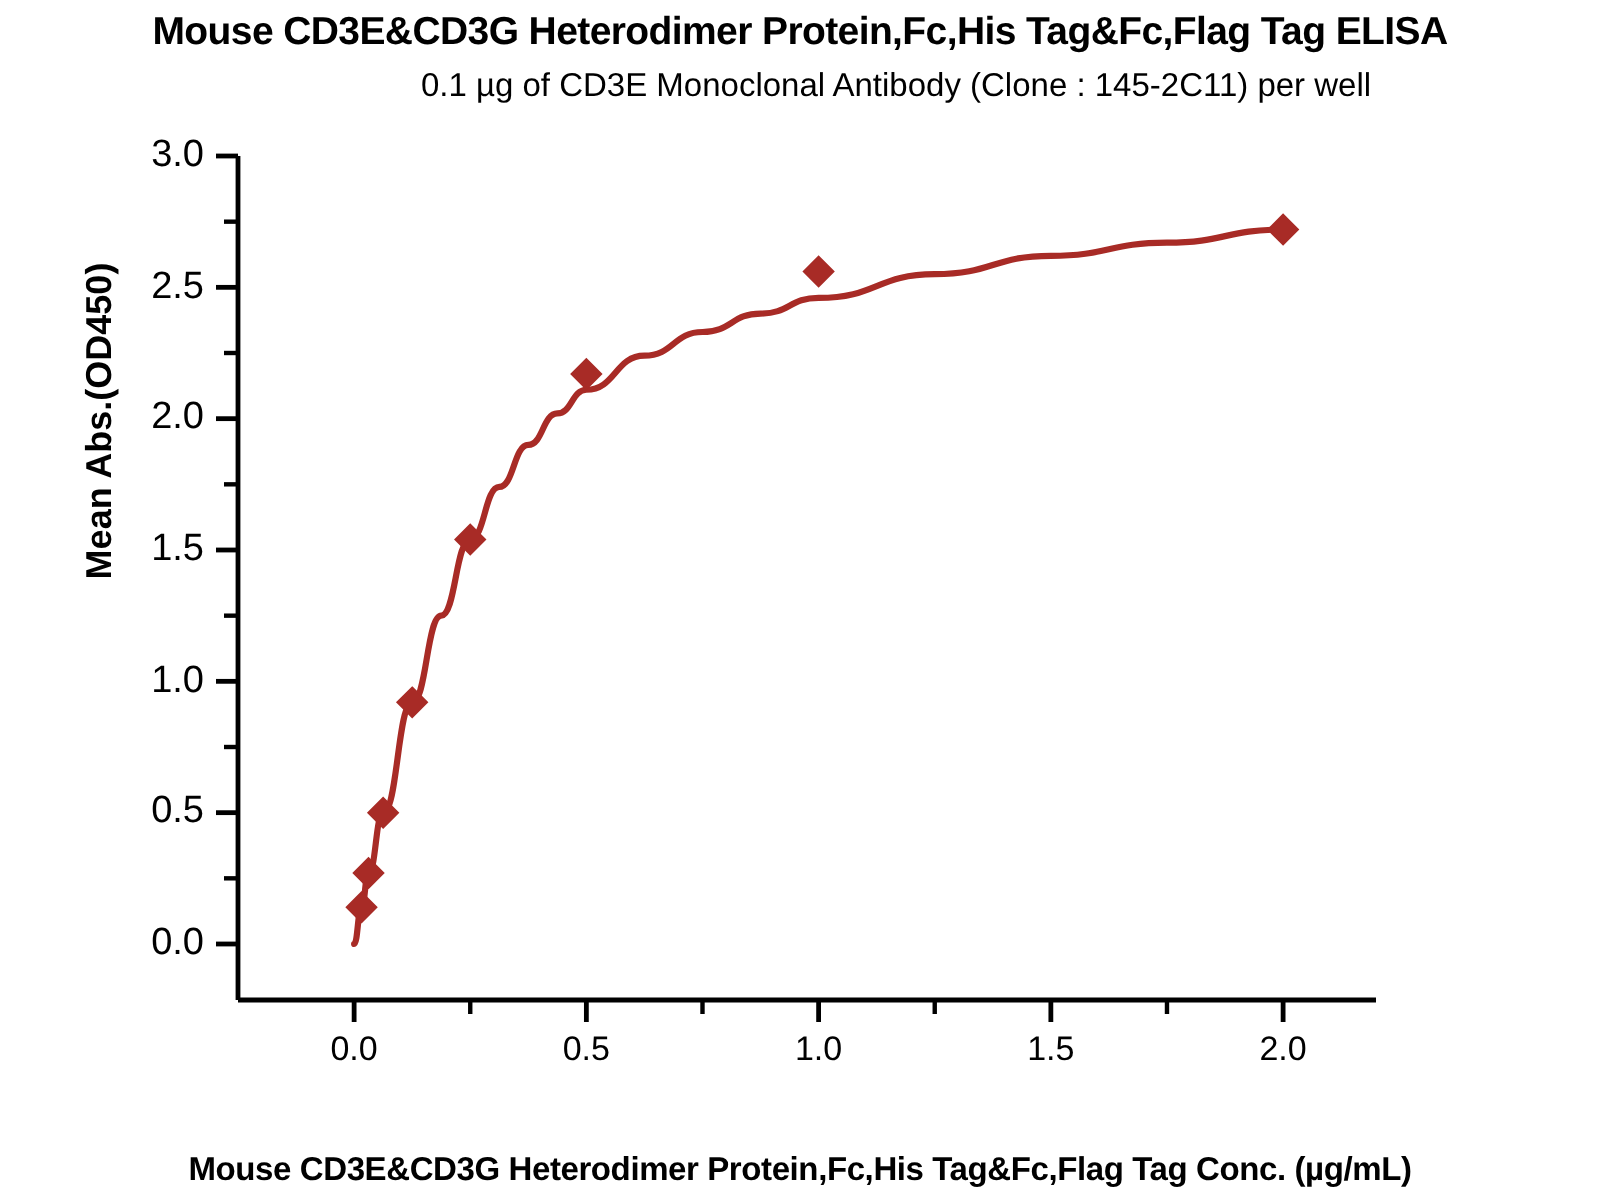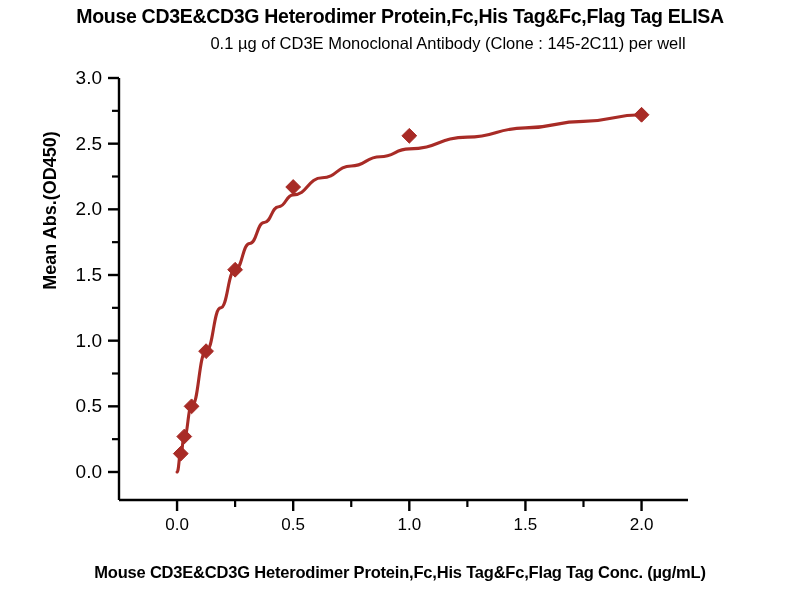--- a/index.html
+++ b/index.html
@@ -51,21 +51,21 @@
     text-align: center;
     transform: rotate(-90deg);
     transform-origin: center center;
     font-size: 18px;
     font-weight: bold;
     white-space: nowrap;
   }
   #x-axis-title {
     position: absolute;
     left: 0;
-    top: 563px;
+    top: 576px;
     width: 800px;
     text-align: center;
     font-size: 16.5px;
     font-weight: bold;
     letter-spacing: -0.2px;
     white-space: nowrap;
   }
 
   
   #plot-area {

